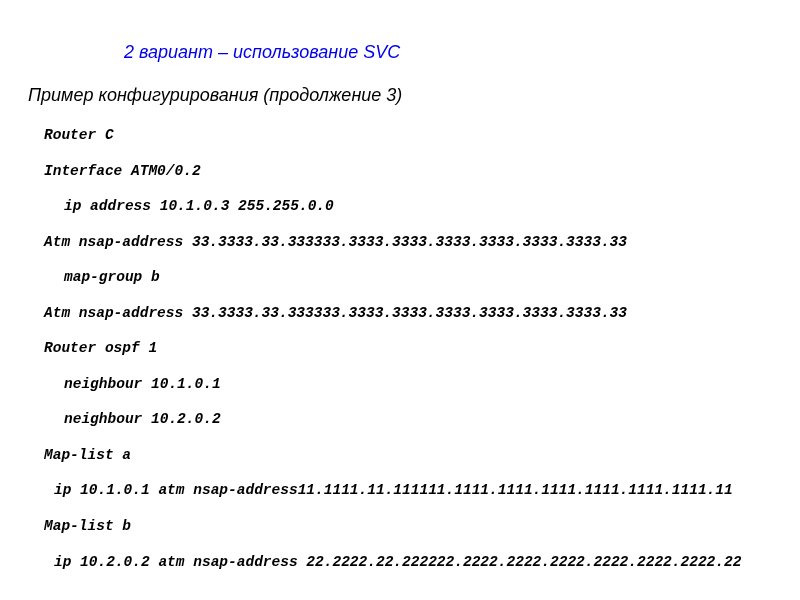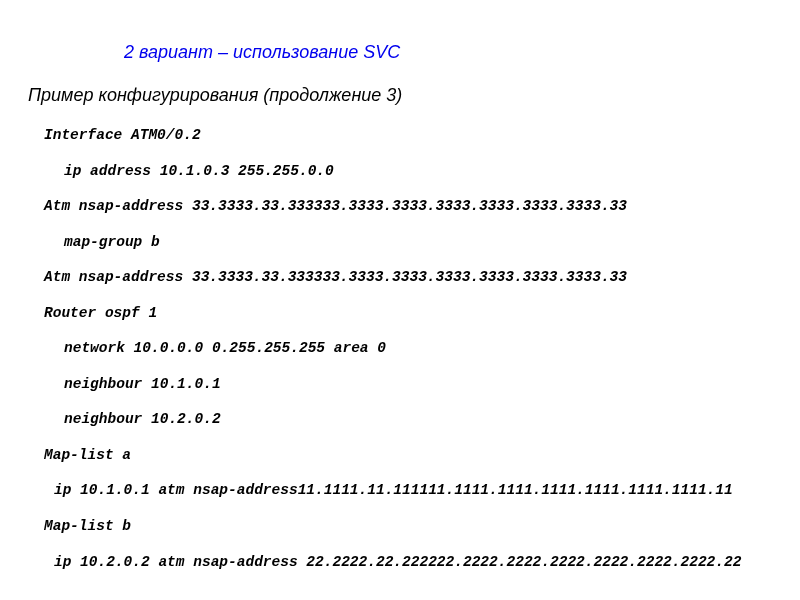--- a/index.html
+++ b/index.html
@@ -36,26 +36,26 @@
     .config .ind1 { padding-left: 20px; }
     .config .ind-sm { padding-left: 10px; }
   </style>
 </head>
 <body>
 
 <div class="title">2 вариант – использование SVC</div>
 <div class="subtitle">Пример конфигурирования (продолжение 3)</div>
 
 <div class="config">
+  <div>Router C</div>
   <div>Interface ATM0/0.2</div>
   <div class="ind1">ip address 10.1.0.3 255.255.0.0</div>
   <div>Atm nsap-address 33.3333.33.333333.3333.3333.3333.3333.3333.3333.33</div>
   <div class="ind1">map-group b</div>
   <div>Atm nsap-address 33.3333.33.333333.3333.3333.3333.3333.3333.3333.33</div>
   <div>Router ospf 1</div>
-  <div class="ind1">network 10.0.0.0 0.255.255.255 area 0</div>
   <div class="ind1">neighbour 10.1.0.1</div>
   <div class="ind1">neighbour 10.2.0.2</div>
   <div>Map-list a</div>
   <div class="ind-sm">ip 10.1.0.1 atm nsap-address11.1111.11.111111.1111.1111.1111.1111.1111.1111.11</div>
   <div>Map-list b</div>
   <div class="ind-sm">ip 10.2.0.2 atm nsap-address 22.2222.22.222222.2222.2222.2222.2222.2222.2222.22</div>
 </div>
 
 </body></html>

